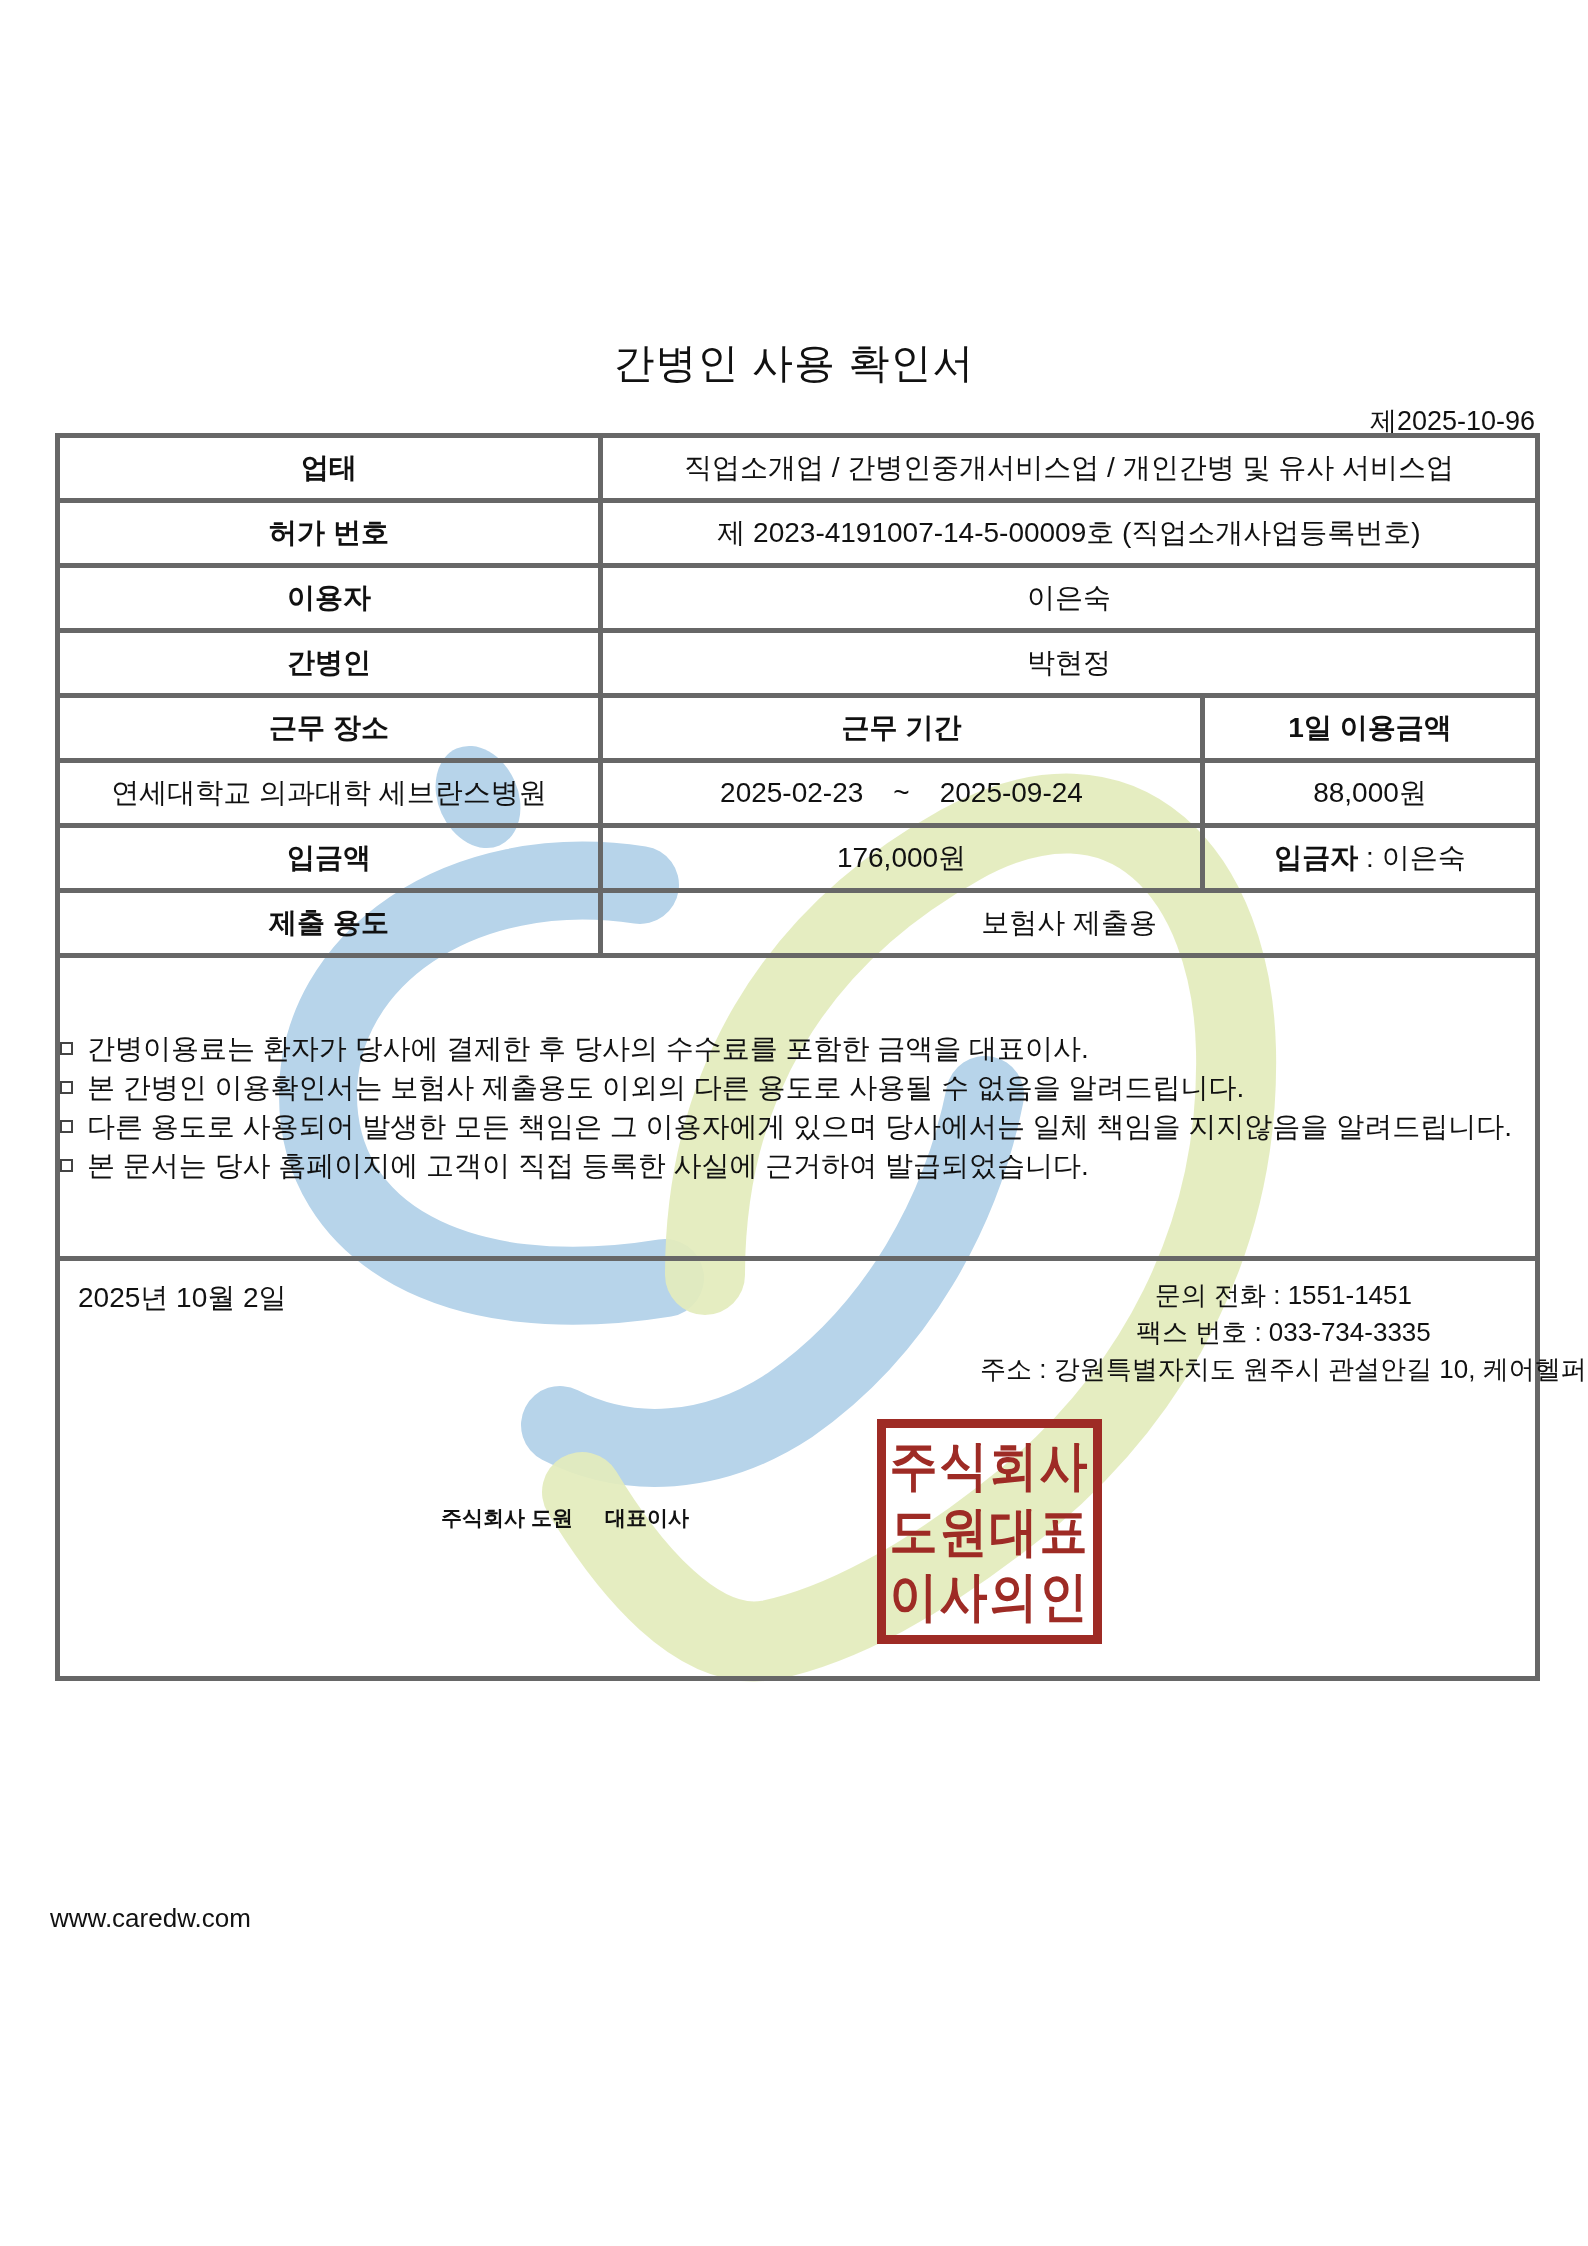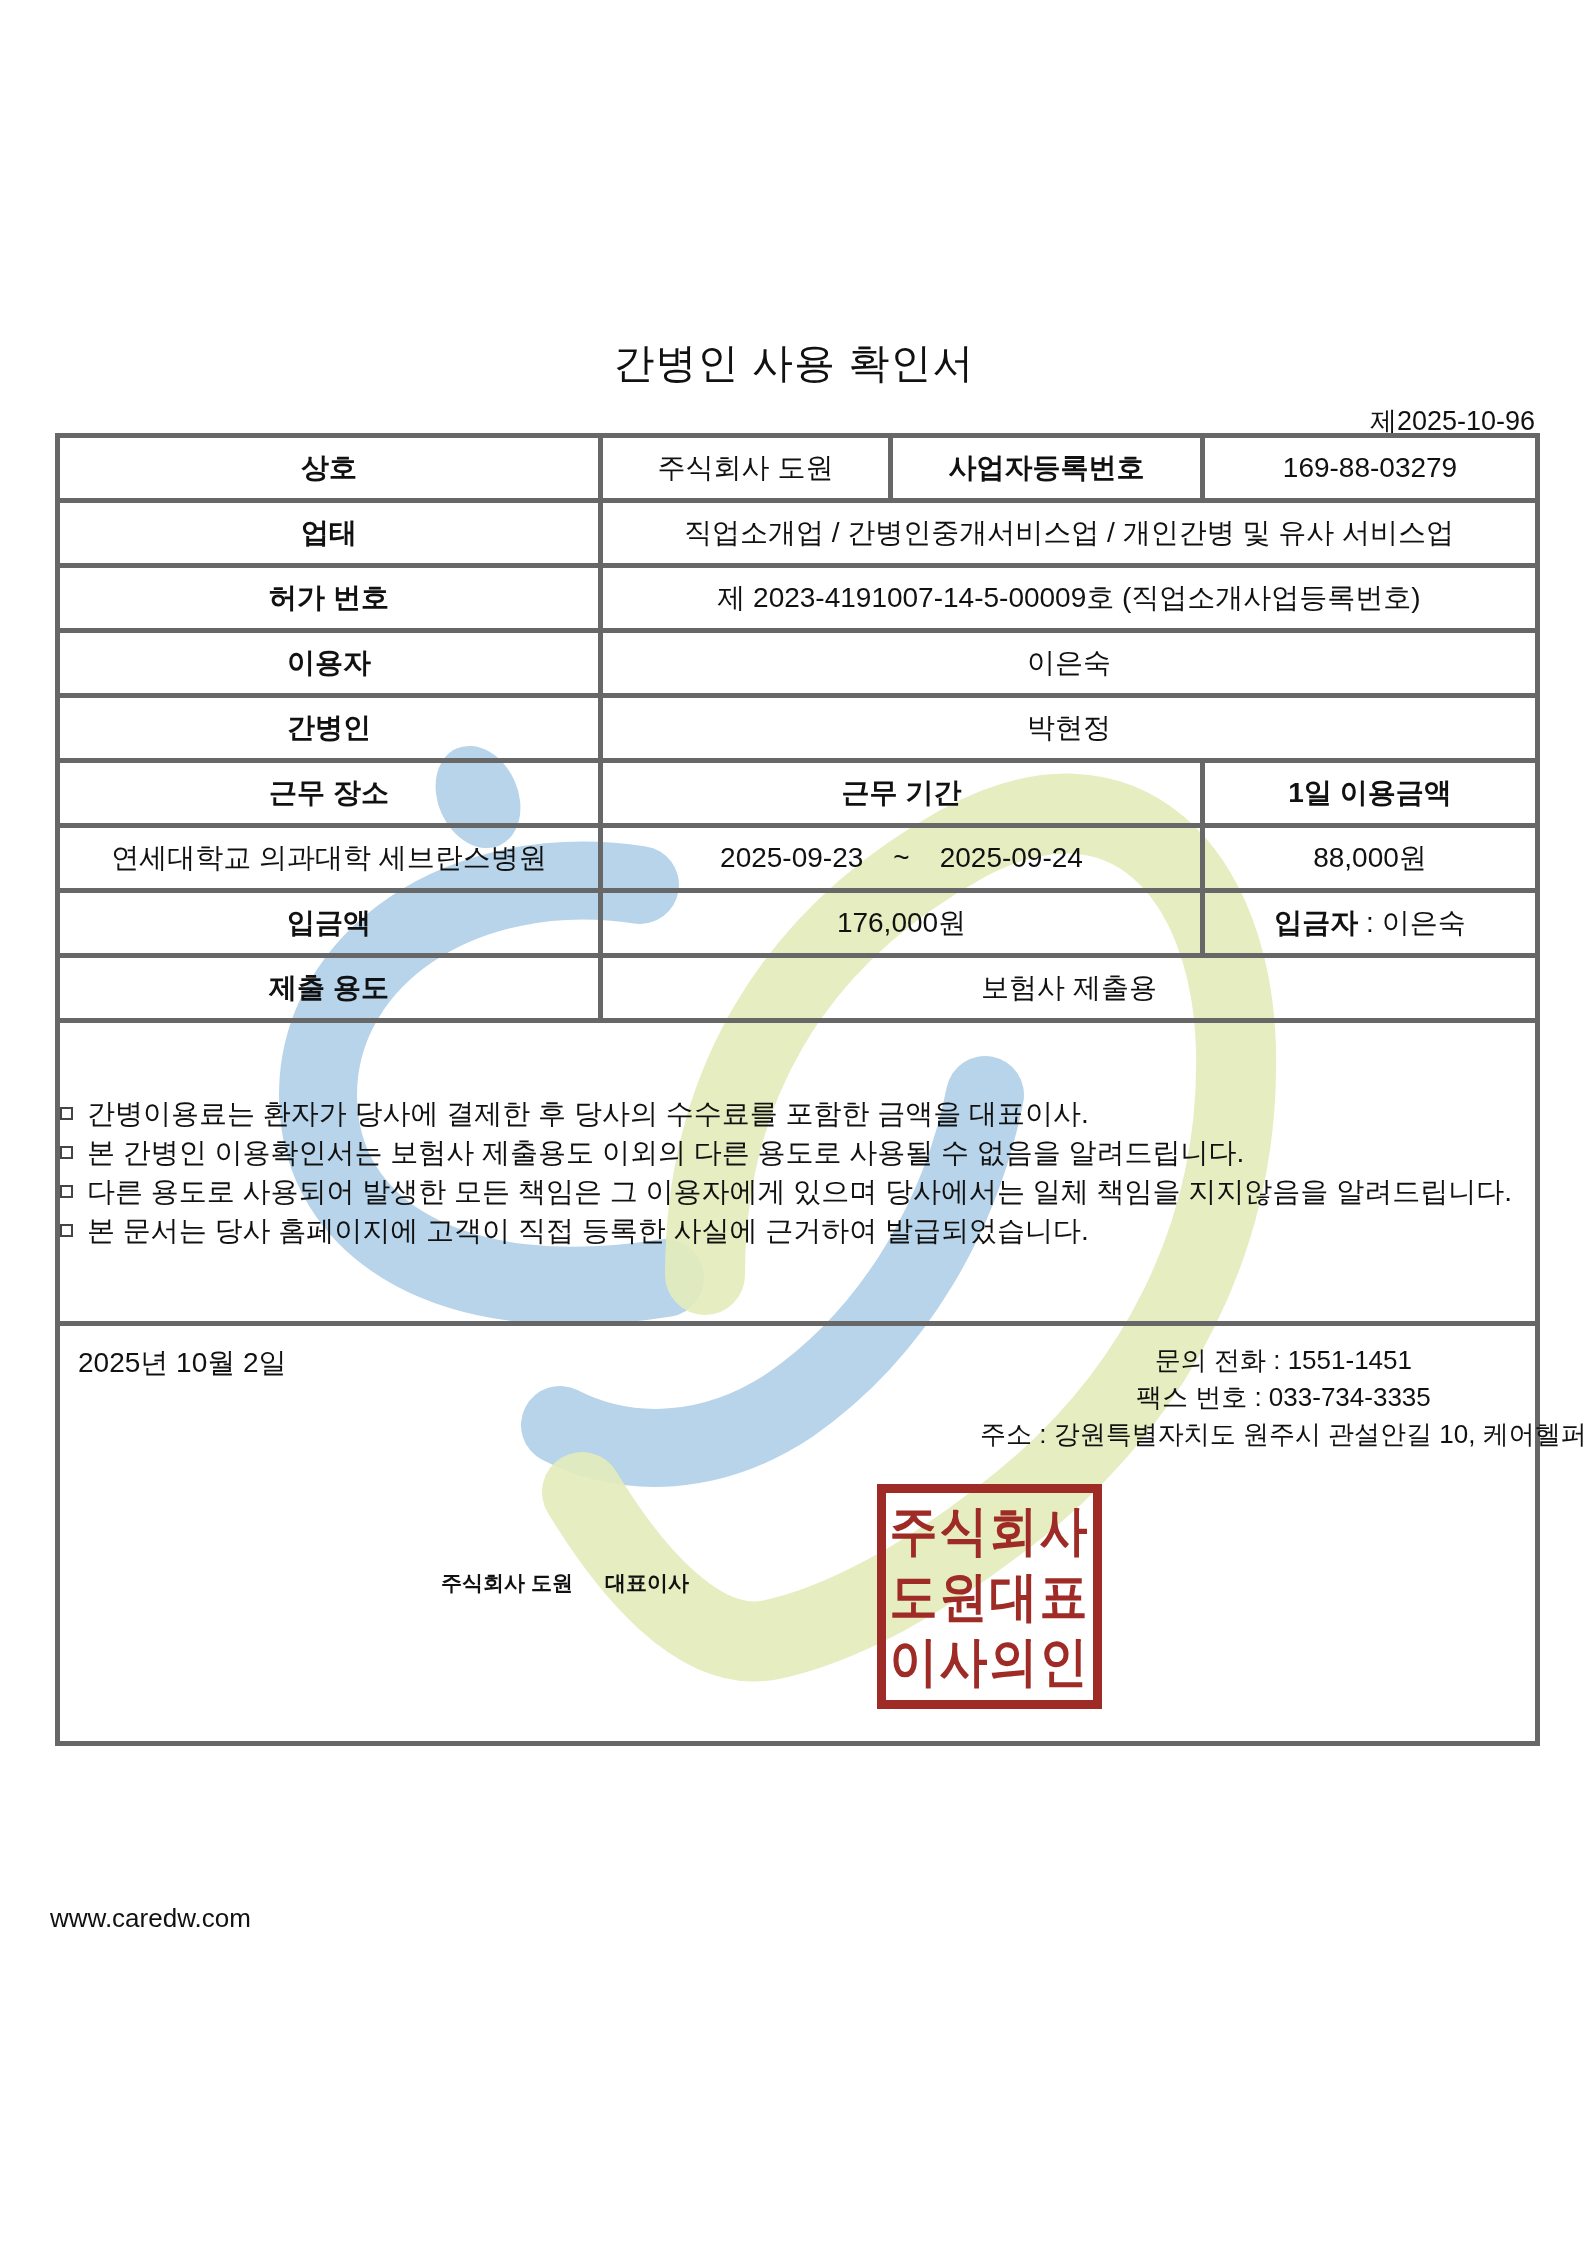--- a/index.html
+++ b/index.html
@@ -77,26 +77,20 @@
 
   <table class="main">
     <colgroup>
       <col style="width:543px">
         <col style="width:290px">
         <col style="width:312px">
         <col style="width:335px">
     </colgroup>
     <tbody>
       <tr style="height:65px">
-        <td class="lbl">상호</td>
-        <td>주식회사 도원</td>
-        <td class="lbl">사업자등록번호</td>
-        <td>169-88-03279</td>
-      </tr>
-      <tr style="height:65px">
         <td class="lbl">업태</td>
         <td colspan="3">직업소개업 / 간병인중개서비스업 / 개인간병 및 유사 서비스업</td>
       </tr>
       <tr style="height:65px">
         <td class="lbl">허가 번호</td>
         <td colspan="3">제 2023-4191007-14-5-00009호 (직업소개사업등록번호)</td>
       </tr>
       <tr style="height:65px">
         <td class="lbl">이용자</td>
         <td colspan="3">이은숙</td>
@@ -108,21 +102,21 @@
 
       <tr style="height:65px">
         <td class="lbl">근무 장소</td>
         <td colspan="2" class="lbl">근무 기간</td>
         <td class="lbl">1일 이용금액</td>
       </tr>
       <tr style="height:65px">
         <td>연세대학교 의과대학 세브란스병원</td>
         <td colspan="2">
           <span class="period-wrap">
-            <span>2025-09-23</span>
+            <span>2025-02-23</span>
             <span>~</span>
             <span>2025-09-24</span>
           </span>
         </td>
         <td>88,000원</td>
       </tr>
       <tr style="height:65px">
         <td class="lbl">입금액</td>
         <td colspan="2">176,000원</td>
         <td>

